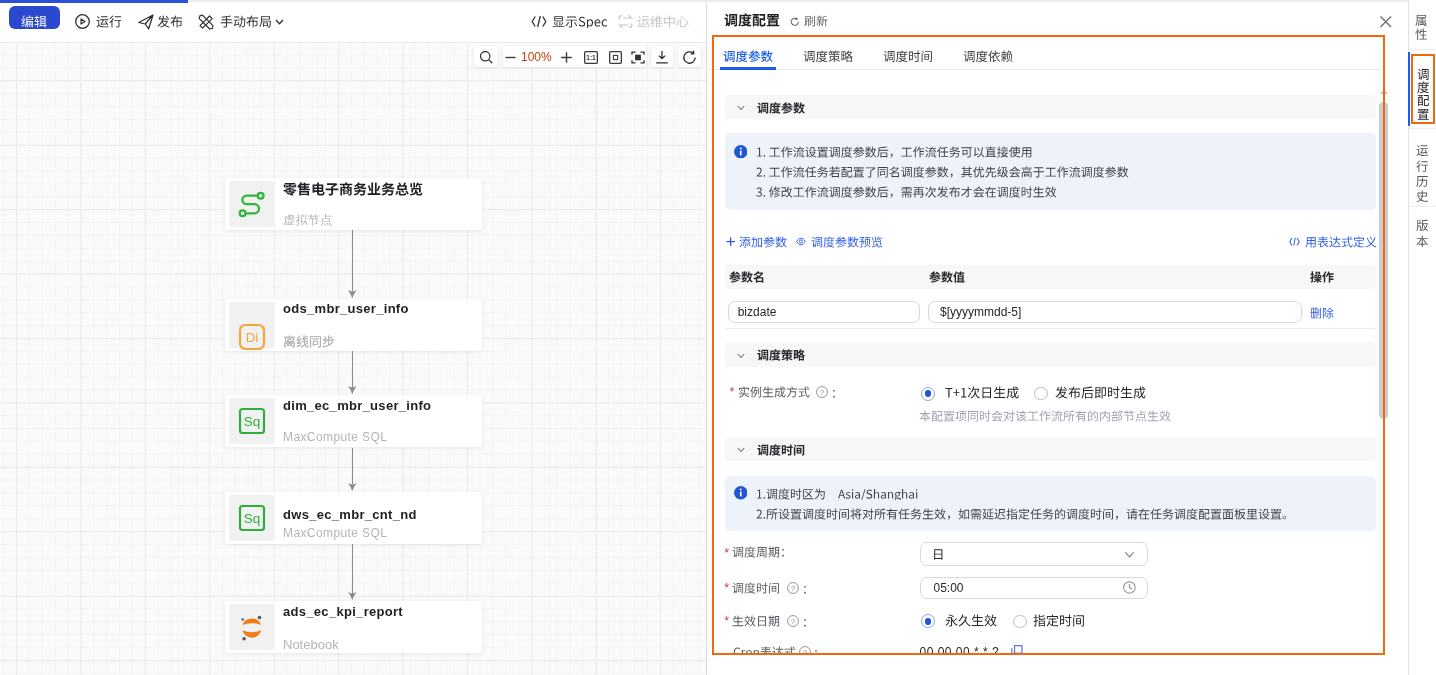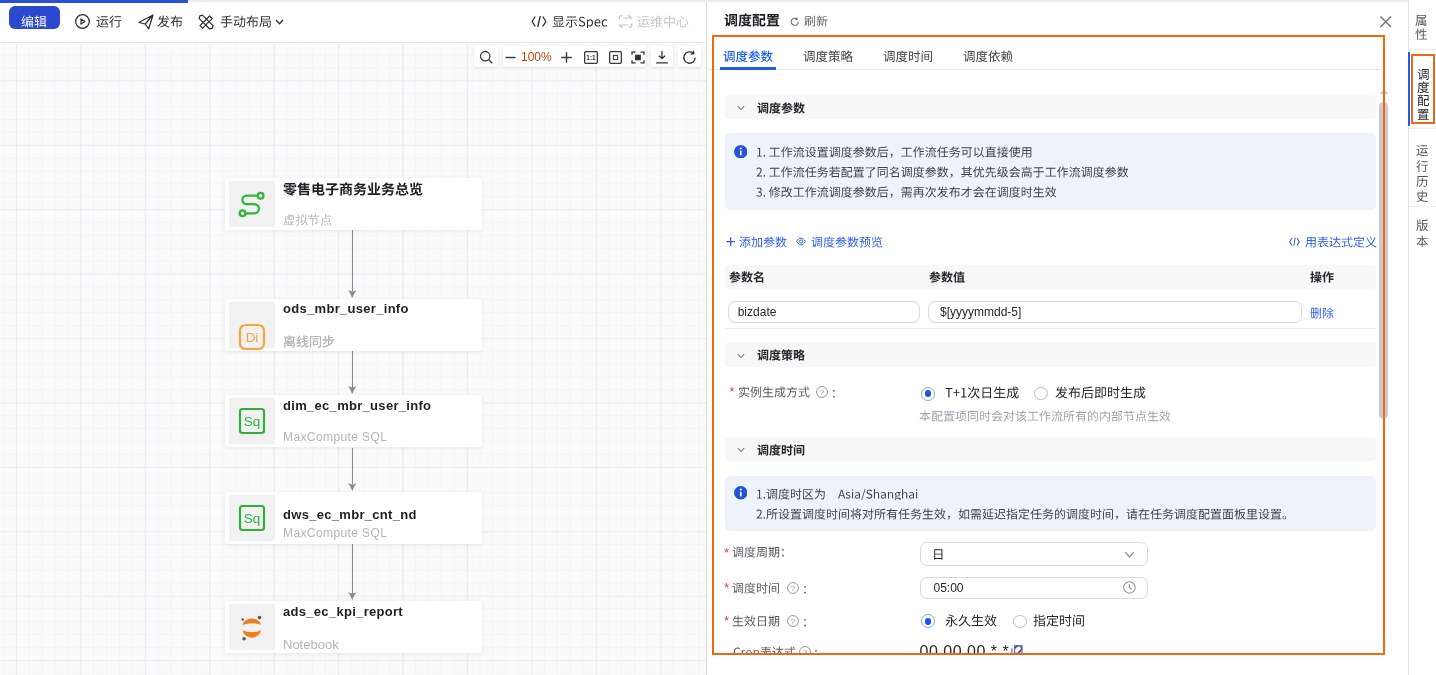--- a/index.html
+++ b/index.html
@@ -529,21 +529,21 @@
     <circle cx="6.5" cy="6.5" r="5.9" fill="none" stroke="#8c8c92" stroke-width="1"></circle>
     <text x="6.5" y="9.4" font-size="8.5" fill="#8c8c92" text-anchor="middle" font-family="Liberation Sans">?</text>
   </svg>
 <div style="position:absolute;left:812.9px;top:646.80px;width:12.0px;height:12.00px">
     <svg width="12.0" height="12.00" viewBox="0 0 12.0 12.00">
       <g transform="translate(0,10.56) scale(0.012000,-0.012000)">
         <path d="M250 486C290 486 326 515 326 560C326 606 290 636 250 636C210 636 174 606 174 560C174 515 210 486 250 486ZM250 -4C290 -4 326 26 326 71C326 117 290 146 250 146C210 146 174 117 174 71C174 26 210 -4 250 -4Z" fill="#55585e"></path>
       </g>
     </svg>
   </div>
-<div style="position:absolute;left:919.5px;top:642.5px;height:18px;line-height:18px;font-size:16px;font-weight:400;color:#26262b;white-space:nowrap;letter-spacing:0.5px;">00 00 00 * * ?</div>
+<div style="position:absolute;left:919.5px;top:642.5px;height:18px;line-height:18px;font-size:12px;font-weight:400;color:#26262b;white-space:nowrap;letter-spacing:0.5px;">00 00 00 * * ?</div>
 <svg style="position:absolute;left:1010.9px;top:645.4px" width="11.8" height="11.8" viewBox="0 0 12 12">
     <rect x="3.6" y="0.7" width="7.6" height="7.6" fill="none" stroke="#4f74e3" stroke-width="1.2"></rect>
     <path d="M0.9 3.4 V11.2 H8.7" fill="none" stroke="#4f74e3" stroke-width="1.2"></path>
   </svg>
 <div style="position:absolute;left:707.5px;top:654.7px;width:700.5px;height:20.3px;background:#fff"></div>
 <div style="position:absolute;left:1379.6px;top:88.5px;width:0;height:0;border-left:4.2px solid transparent;border-right:4.2px solid transparent;border-bottom:5.5px solid #babdc3"></div>
 <div style="position:absolute;left:1379px;top:102px;width:8.8px;height:317px;background:#caccd2;border-radius:4.4px"></div>
 <div style="position:absolute;left:1408px;top:0px;width:28px;height:675px;background:#fff;border-left:1px solid #e2e2e6;box-sizing:border-box"></div>
 <div style="position:absolute;left:1414.5px;top:14.45px;width:12.5px;height:12.50px">
     <svg width="12.5" height="12.50" viewBox="0 0 12.5 12.50">

